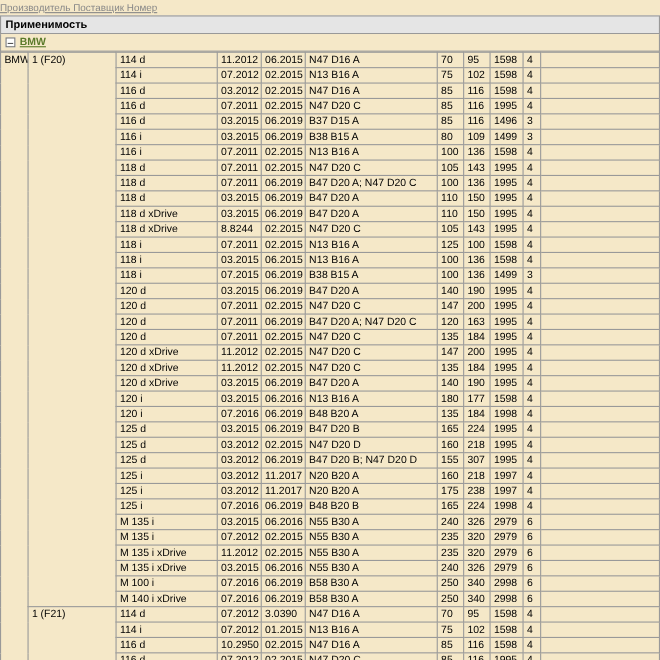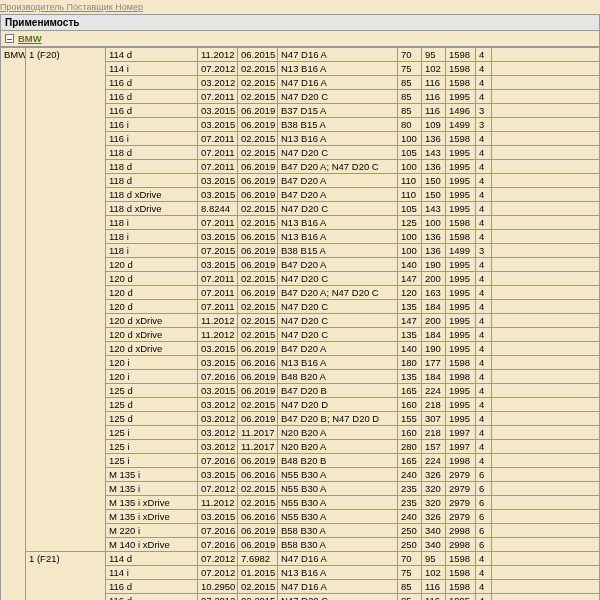--- a/index.html
+++ b/index.html
@@ -416,22 +416,22 @@
         <td>218</td>
         <td>1997</td>
         <td>4</td>
         <td></td>
       </tr>
       <tr>
         <td>125 i</td>
         <td>03.2012</td>
         <td>11.2017</td>
         <td>N20 B20 A</td>
-        <td>280</td>
-        <td>157</td>
+        <td>175</td>
+        <td>238</td>
         <td>1997</td>
         <td>4</td>
         <td></td>
       </tr>
       <tr>
         <td>125 i</td>
         <td>07.2016</td>
         <td>06.2019</td>
         <td>B48 B20 B</td>
         <td>165</td>
@@ -478,21 +478,21 @@
         <td>03.2015</td>
         <td>06.2016</td>
         <td>N55 B30 A</td>
         <td>240</td>
         <td>326</td>
         <td>2979</td>
         <td>6</td>
         <td></td>
       </tr>
       <tr>
-        <td>M 220 i</td>
+        <td>M 100 i</td>
         <td>07.2016</td>
         <td>06.2019</td>
         <td>B58 B30 A</td>
         <td>250</td>
         <td>340</td>
         <td>2998</td>
         <td>6</td>
         <td></td>
       </tr>
       <tr>
@@ -503,21 +503,21 @@
         <td>250</td>
         <td>340</td>
         <td>2998</td>
         <td>6</td>
         <td></td>
       </tr>
       <tr>
         <td rowspan="8" style="vertical-align: top;">1 (F21)</td>
         <td>114 d</td>
         <td>07.2012</td>
-        <td>7.6982</td>
+        <td>3.0390</td>
         <td>N47 D16 A</td>
         <td>70</td>
         <td>95</td>
         <td>1598</td>
         <td>4</td>
         <td></td>
       </tr>
       <tr>
         <td>114 i</td>
         <td>07.2012</td>

